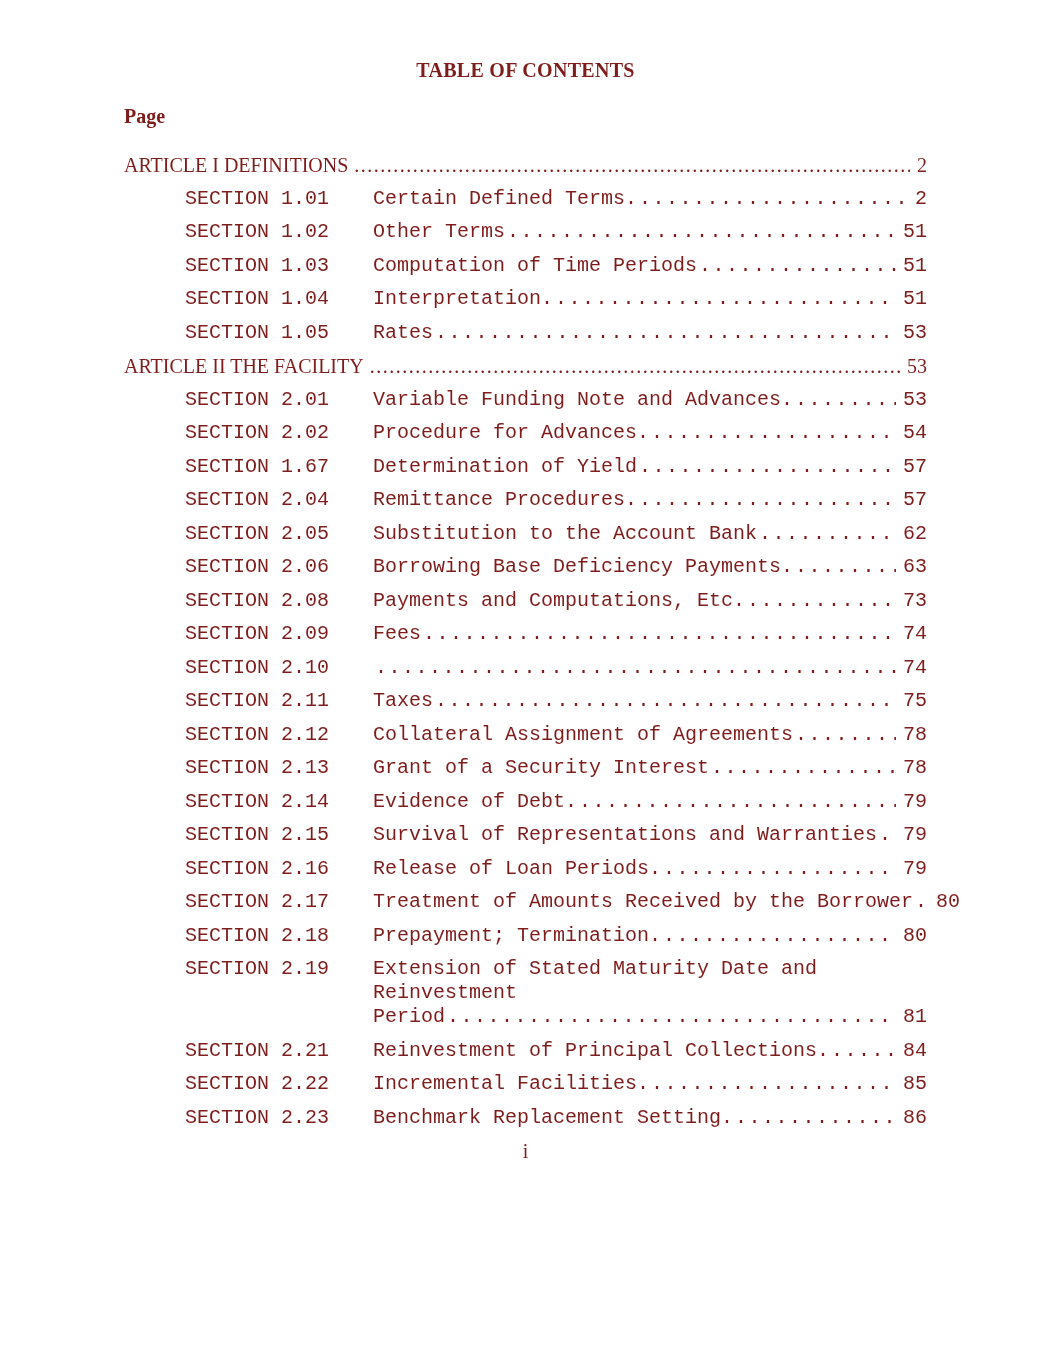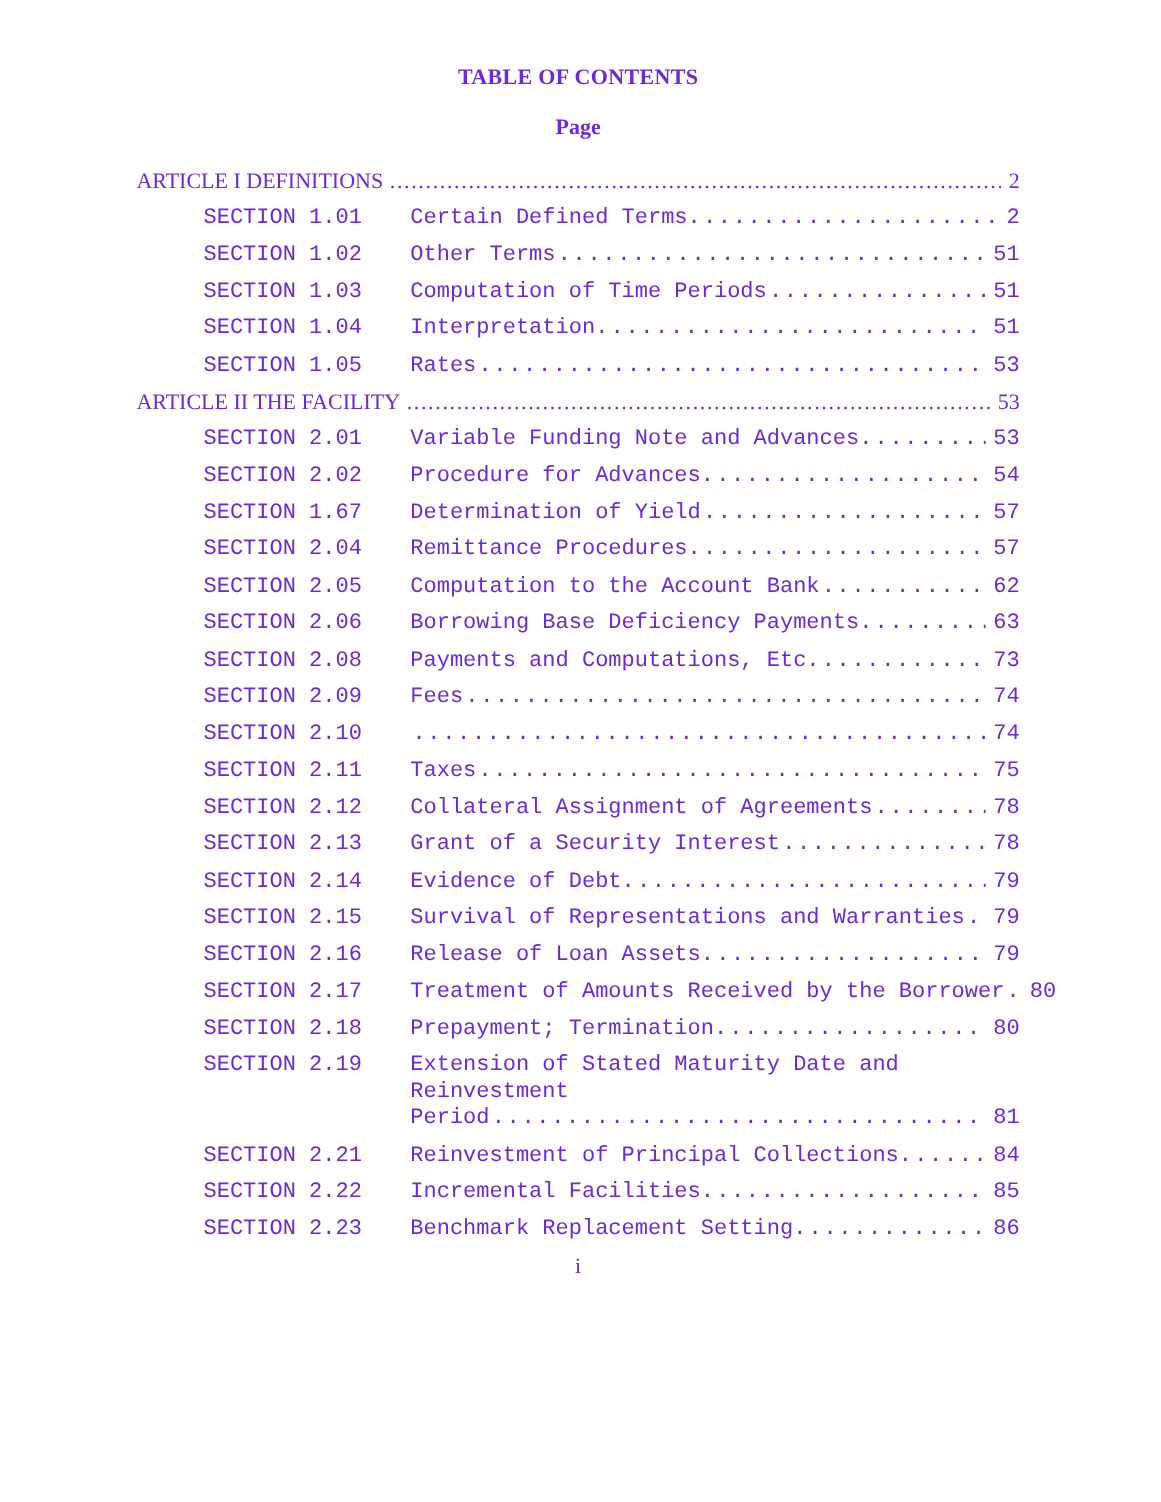--- a/index.html
+++ b/index.html
@@ -7,39 +7,39 @@
     padding: 0;
     background: #ffffff;
   }
   .page {
     position: relative;
     width: 1055px;
     height: 1365px;
     background: #ffffff;
     font-family: "Liberation Serif", "DejaVu Serif", serif;
     font-size: 20px;
-    color: #6d28d9;
+    color: #7f1d1d;
     overflow: hidden;
     box-sizing: border-box;
   }
   .content {
     position: absolute;
     left: 124px;
     right: 128px;
     top: 0;
     padding-top: 58px;
   }
   .doc-title {
     text-align: center;
     font-weight: bold;
     line-height: 24px;
     letter-spacing: 0.3px;
   }
   .col-header {
-    text-align: center;
+    text-align: left;
     font-weight: bold;
     line-height: 24px;
     margin-top: 22px;
   }
   .entries {
     margin-top: 25px;
   }
   .entry {
     line-height: 24px;
     margin-bottom: 9.5px;
@@ -219,21 +219,21 @@
         <span class="pagenum">57</span>
       </span>
     </span>
   </div>
 
   <div class="entry entry-section">
     <span class="label">SECTION 2.05</span>
     <span class="body">
 
       <span class="line flexline">
-        <span class="stitle">Computation to the Account Bank</span>
+        <span class="stitle">Substitution to the Account Bank</span>
         <span class="leader"></span>
         <span class="pagenum">62</span>
       </span>
     </span>
   </div>
 
   <div class="entry entry-section">
     <span class="label">SECTION 2.06</span>
     <span class="body">
 
@@ -339,21 +339,21 @@
         <span class="pagenum">79</span>
       </span>
     </span>
   </div>
 
   <div class="entry entry-section">
     <span class="label">SECTION 2.16</span>
     <span class="body">
 
       <span class="line flexline">
-        <span class="stitle">Release of Loan Assets.</span>
+        <span class="stitle">Release of Loan Periods.</span>
         <span class="leader"></span>
         <span class="pagenum">79</span>
       </span>
     </span>
   </div>
 
   <div class="entry entry-section">
     <span class="label">SECTION 2.17</span>
     <span class="body">
 

